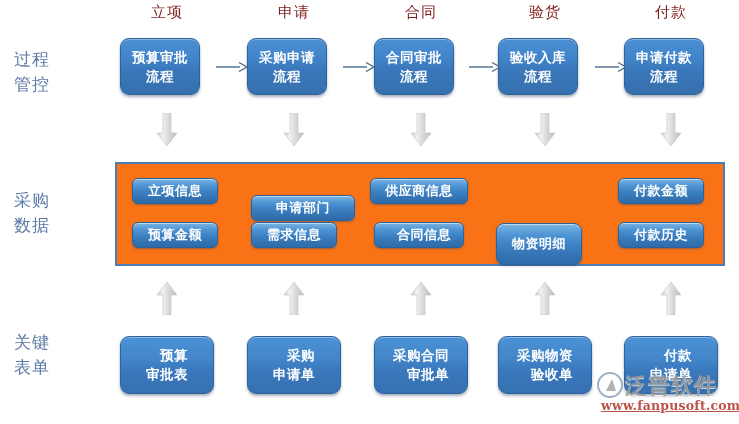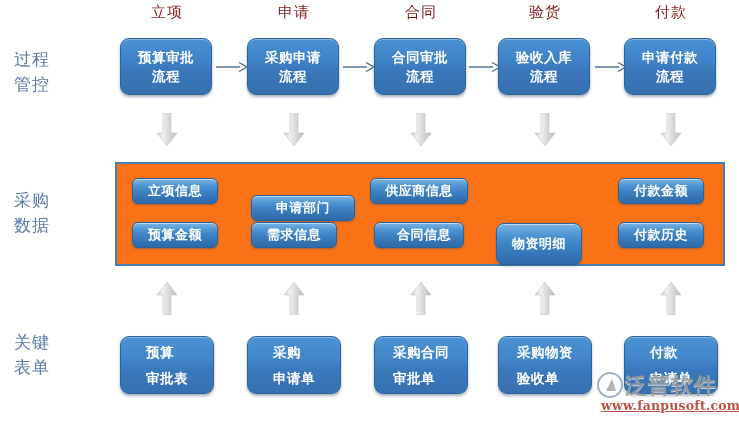--- a/index.html
+++ b/index.html
@@ -39,21 +39,21 @@
     text-align: center;
     color: #7f1d1d;
     font-size: 15px;
     letter-spacing: 1px;
     font-weight: 400;
   }
 
   
   .proc-box {
     position: absolute;
-    width: 92px;
+    width: 80px;
     height: 57px;
     border-radius: 9px;
     background: linear-gradient(to bottom, #4a8fd4 0%, #3f81c6 42%, #3a78bb 55%, #3670ae 100%);
     border: 1px solid #2d6399;
     box-shadow: 0 2px 3px rgba(60,80,110,0.45), inset 0 1px 0 rgba(255,255,255,0.35);
     color: #ffffff;
     font-size: 13.5px;
     line-height: 19px;
     font-weight: bold;
     display: flex;
@@ -70,28 +70,28 @@
   .form-box {
     position: absolute;
     width: 94px;
     height: 58px;
     border-radius: 9px;
     background: linear-gradient(to bottom, #4d92d6 0%, #4285c9 40%, #3a79bd 58%, #3670b0 100%);
     border: 1px solid #2d6399;
     box-shadow: 0 2px 3px rgba(60,80,110,0.45), inset 0 1px 0 rgba(255,255,255,0.35);
     color: #ffffff;
     font-size: 13.5px;
-    line-height: 26px;
+    line-height: 19px;
     font-weight: bold;
     display: flex;
     flex-direction: column;
     align-items: center;
     justify-content: center;
     white-space: pre-line;
-    text-align: left;
+    text-align: right;
     letter-spacing: 0.5px;
     box-sizing: border-box;
   }
 
   
   #data-container {
     position: absolute;
     left: 115px;
     top: 162px;
     width: 610px;

